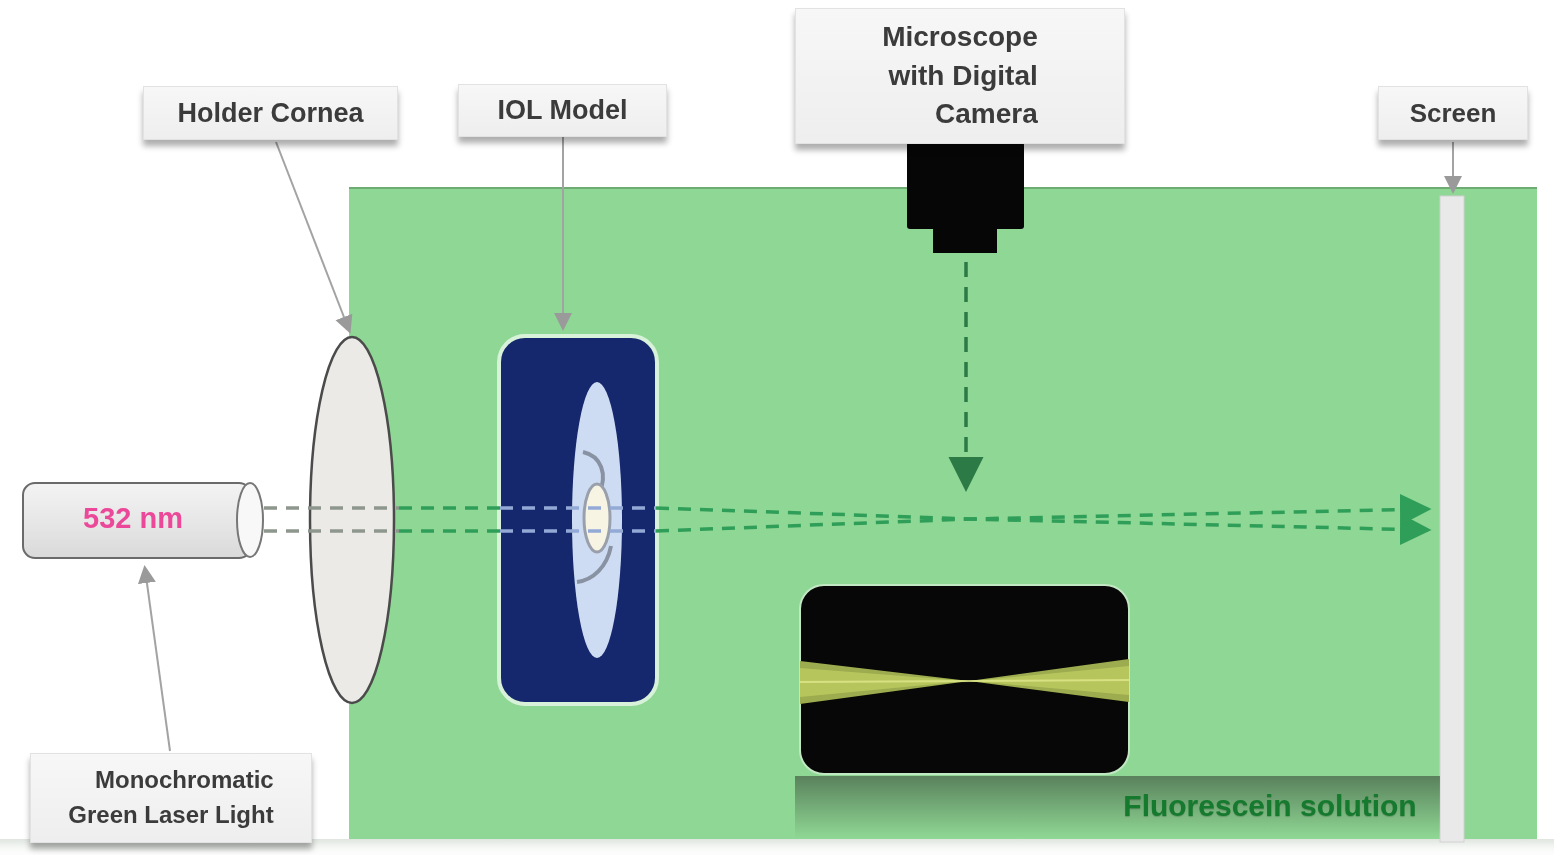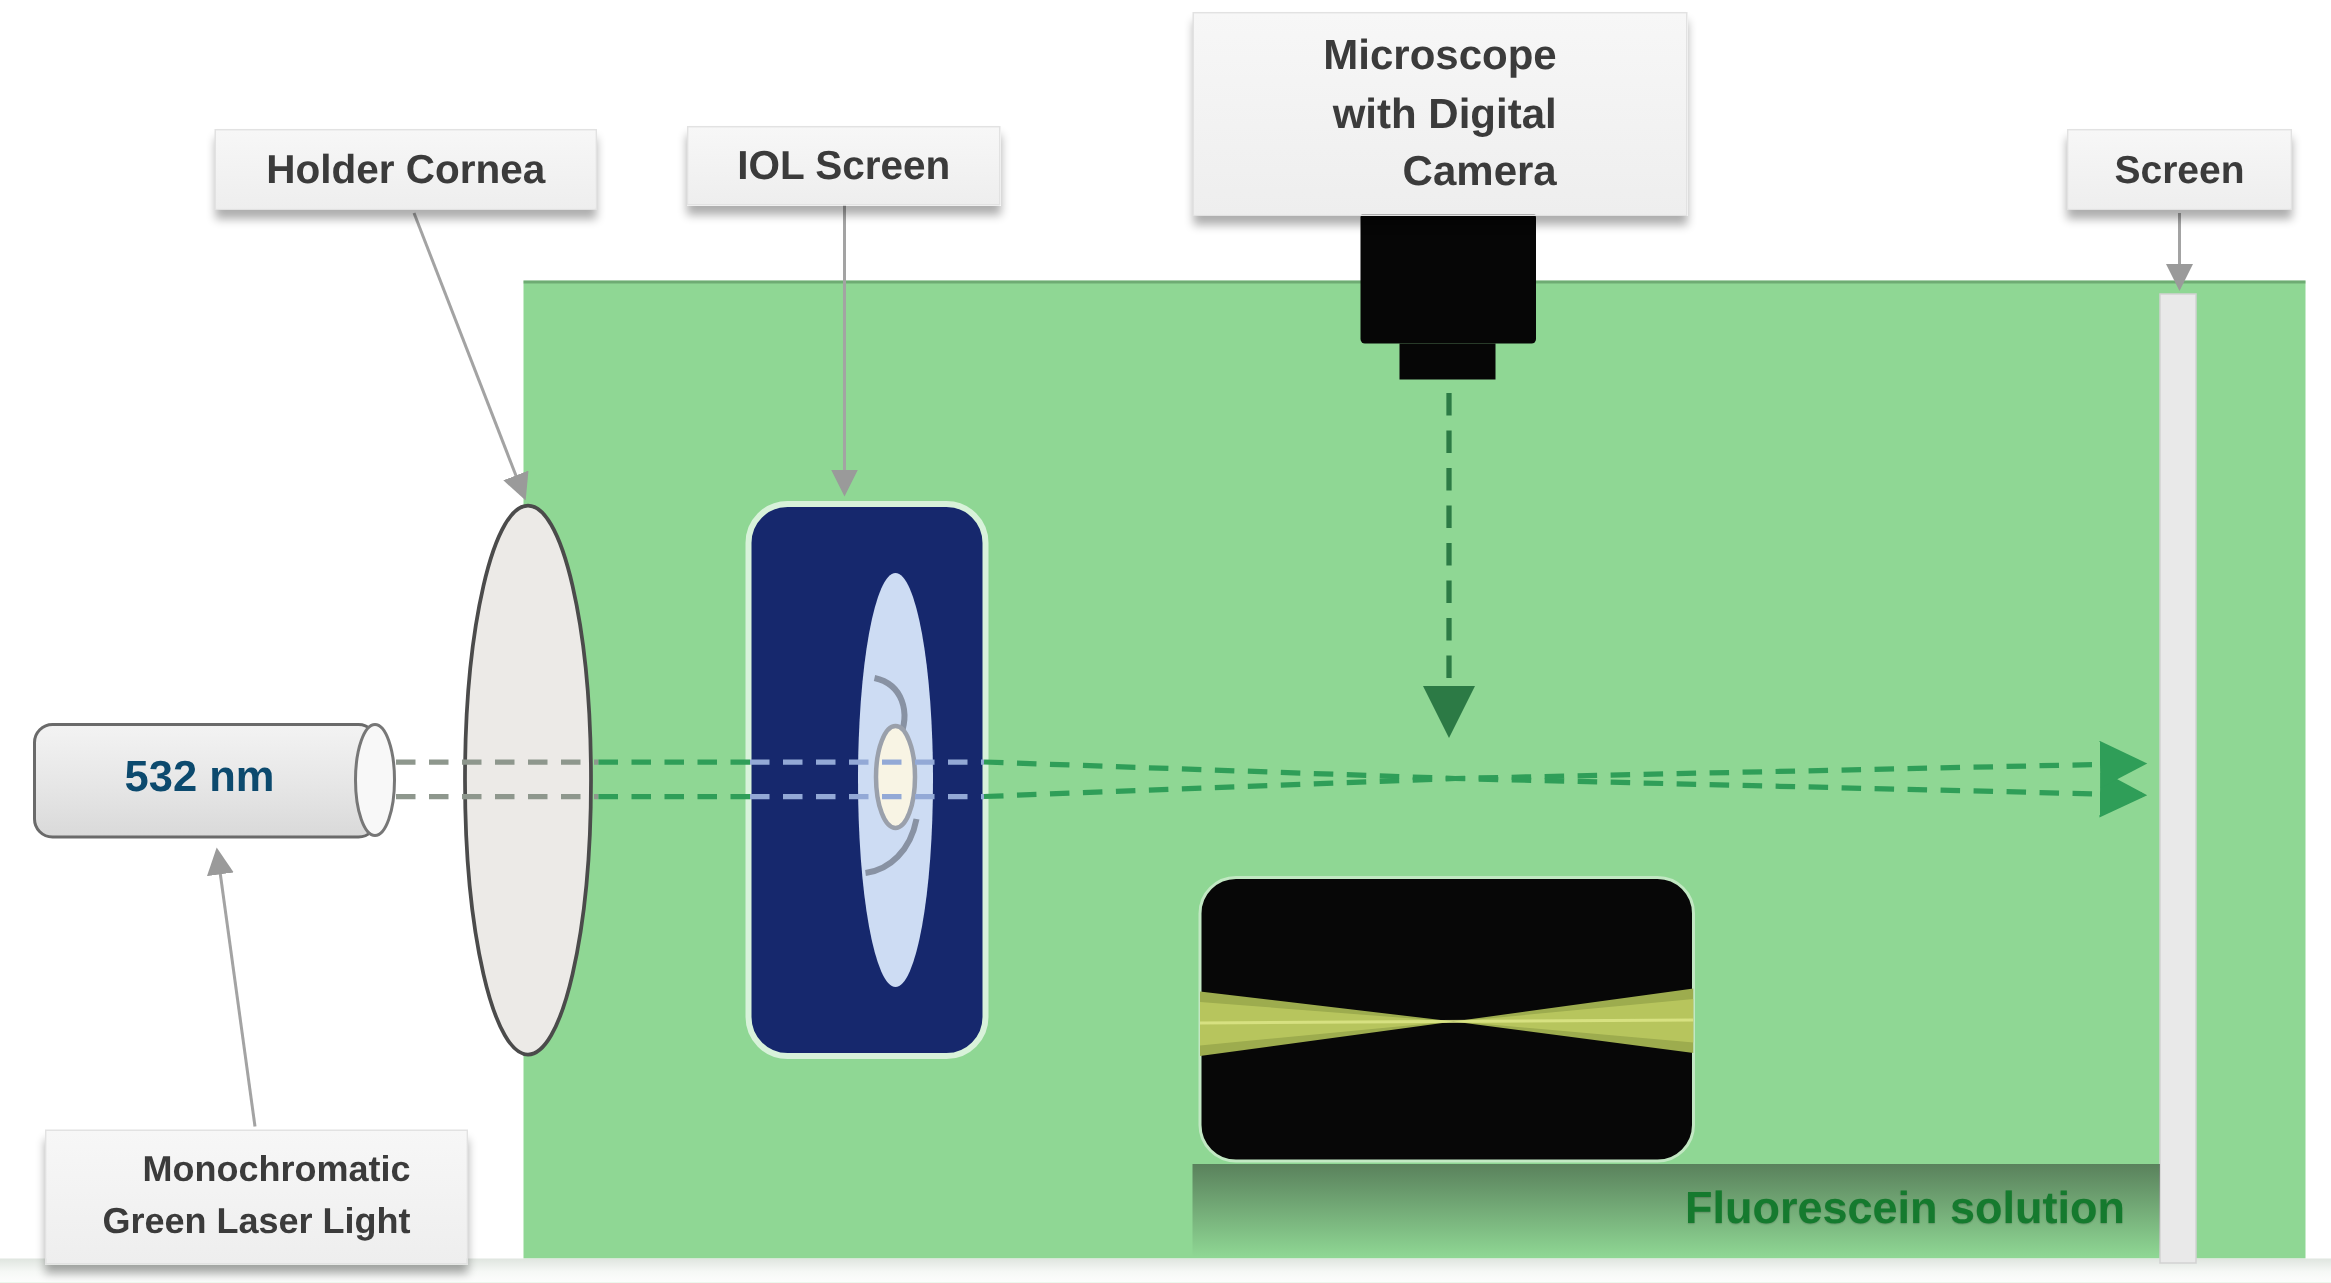--- a/index.html
+++ b/index.html
@@ -32,21 +32,21 @@
     white-space:pre-line;
     box-sizing:border-box;
   }
   #label-model-cornea{left:143px;top:86px;width:255px;height:54px;font-size:27px;}
   #label-iol-holder{left:458px;top:84px;width:209px;height:53px;font-size:27px;}
   #label-microscope{left:795px;top:8px;width:330px;height:136px;font-size:28px;line-height:1.38;}
   #label-screen{left:1378px;top:86px;width:150px;height:54px;font-size:26px;}
   #label-mono{left:30px;top:753px;width:282px;height:90px;font-size:24px;line-height:1.45;}
   #laser-wavelength{
     position:absolute;left:33px;top:502px;width:200px;
-    text-align:center;font-size:29px;font-weight:bold;color:#0c4a6e;
+    text-align:center;font-size:29px;font-weight:bold;color:#ec4899;
   }
   #fluorescein-caption{
     position:absolute;left:1110px;top:789px;width:320px;
     text-align:center;font-size:30px;font-weight:bold;color:#157a2e;
     text-shadow:0 1px 1px rgba(0,0,0,0.18);
   }
 </style>
 </head>
 <body>
 
@@ -121,21 +121,21 @@
 
     <g stroke="#a3a3a3" stroke-width="2" fill="none">
       <path d="M276 142 L349 330" marker-end="url(#arrow-gray)"></path>
       <path d="M563 137 V327" marker-end="url(#arrow-gray)"></path>
       <path d="M1453 142 V190" marker-end="url(#arrow-gray)"></path>
       <path d="M170 751 L145 569" marker-end="url(#arrow-gray)"></path>
     </g>
   </svg>
 
   <div class="label-box" id="label-model-cornea">Holder Cornea</div>
-  <div class="label-box" id="label-iol-holder">IOL Screen</div>
+  <div class="label-box" id="label-iol-holder">IOL Model</div>
   <div class="label-box" id="label-microscope">Microscope
 with Digital
 Camera</div>
   <div class="label-box" id="label-screen">Screen</div>
   <div class="label-box" id="label-mono">Monochromatic
 Green Laser Light</div>
 
   <div id="laser-wavelength">532 nm</div>
   <div id="fluorescein-caption">Fluorescein solution</div>
 

